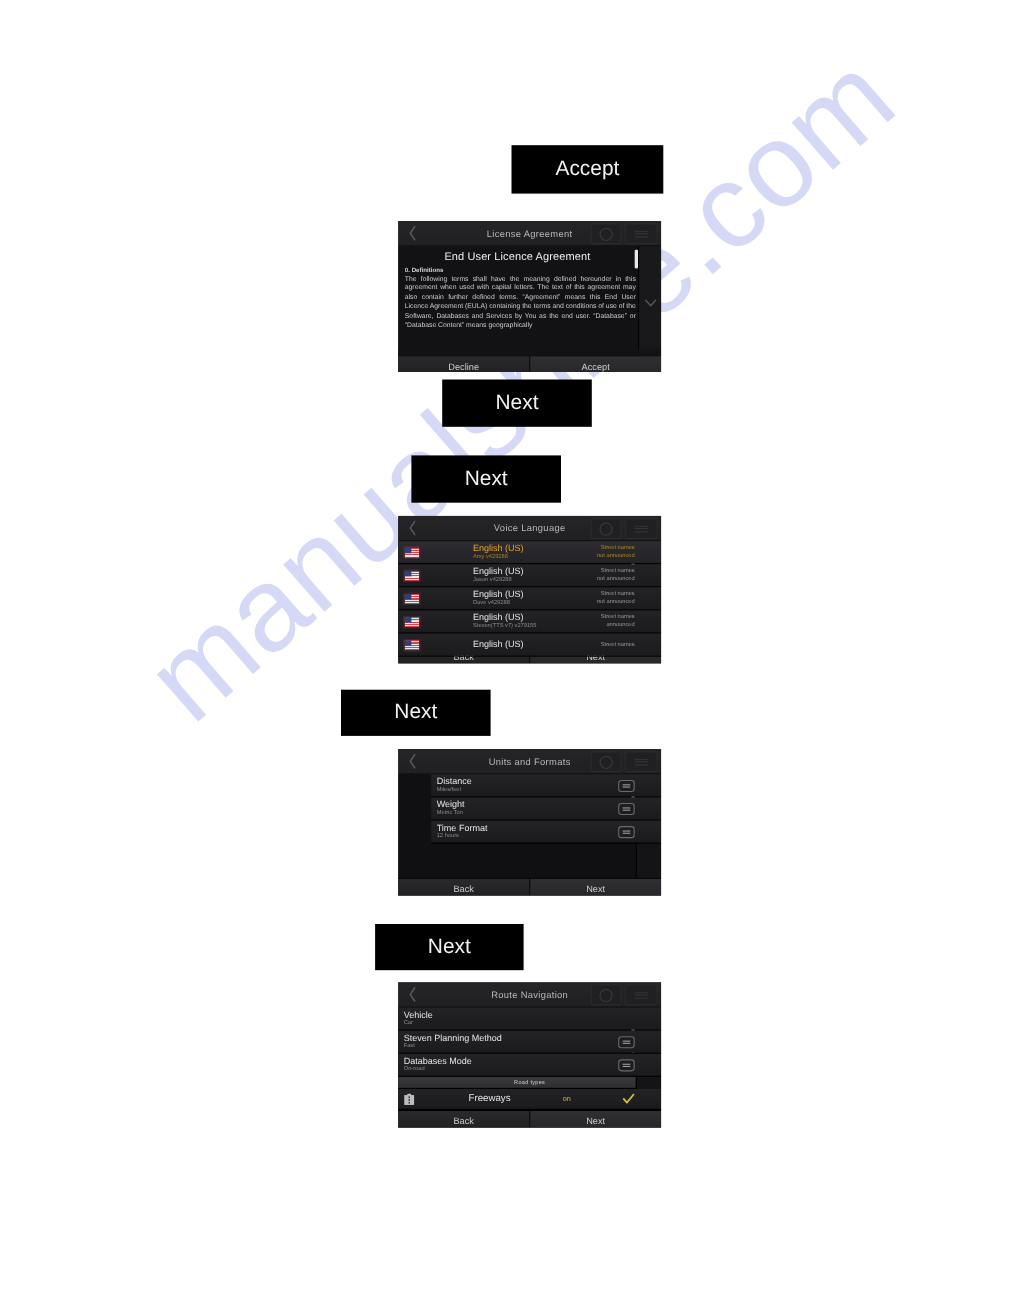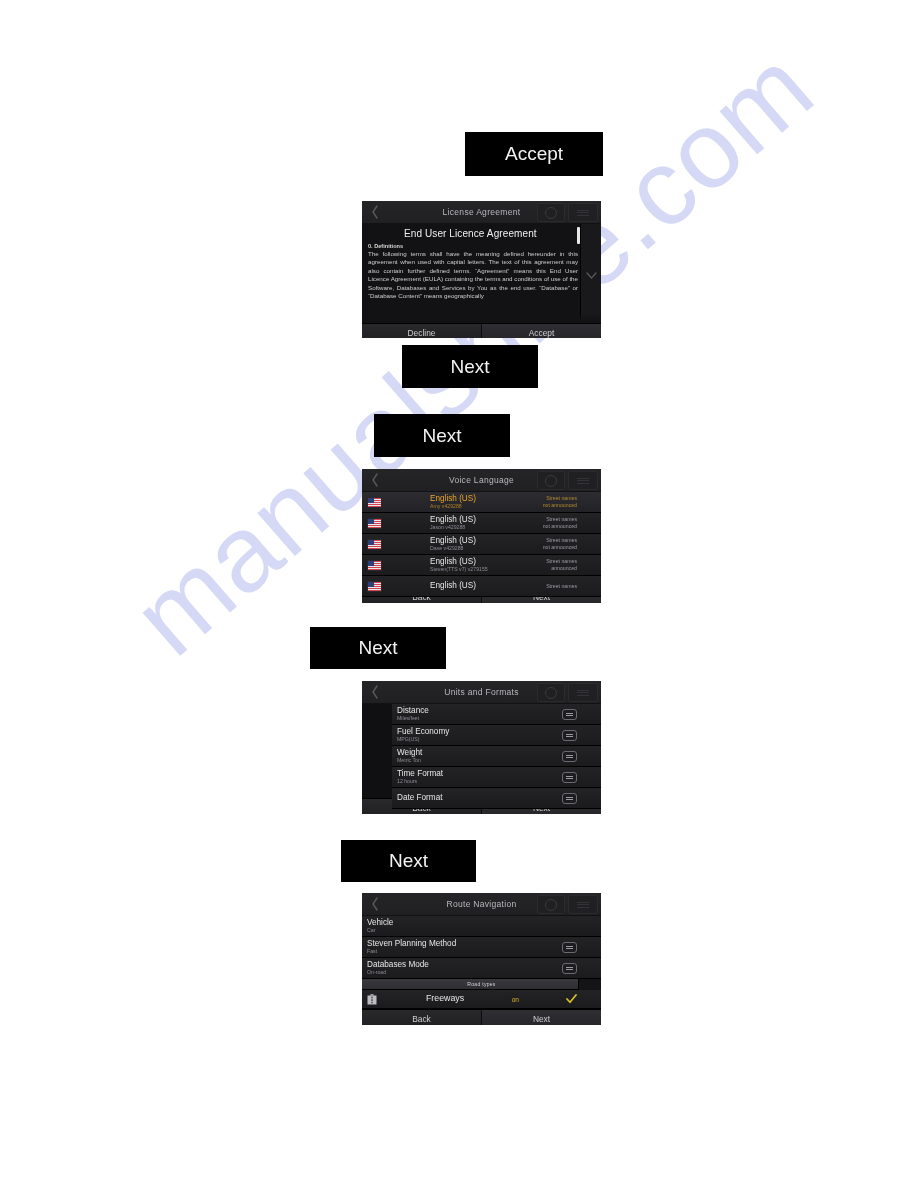--- a/index.html
+++ b/index.html
@@ -519,30 +519,20 @@
       <div class="row-texts">
         <span class="row-title">Distance</span>
         <span class="row-sub">Miles/feet</span>
       </div>
       <div class="sel-icon">
           <i></i>
           <i></i>
         </div>
     </div>
 
-    <div class="row">
-      <div class="row-texts">
-        <span class="row-title">Fuel Economy</span>
-        <span class="row-sub">MPG(US)</span>
-      </div>
-      <div class="sel-icon">
-          <i></i>
-          <i></i>
-        </div>
-    </div>
 
     <div class="row">
       <div class="row-texts">
         <span class="row-title">Weight</span>
         <span class="row-sub">Metric Ton</span>
       </div>
       <div class="sel-icon">
           <i></i>
           <i></i>
         </div>
@@ -552,30 +542,20 @@
       <div class="row-texts">
         <span class="row-title">Time Format</span>
         <span class="row-sub">12 hours</span>
       </div>
       <div class="sel-icon">
           <i></i>
           <i></i>
         </div>
     </div>
 
-    <div class="row">
-      <div class="row-texts">
-        <span class="row-title">Date Format</span>
-        <span class="row-sub"></span>
-      </div>
-      <div class="sel-icon">
-          <i></i>
-          <i></i>
-        </div>
-    </div>
   </div>
 
   <div class="dev-actions">
     <div class="act">Back</div>
     <div class="act primary">Next</div>
   </div>
 </div>
 
 <div class="callout-btn" id="btn-next-callout-4">
   <span>Next</span>

